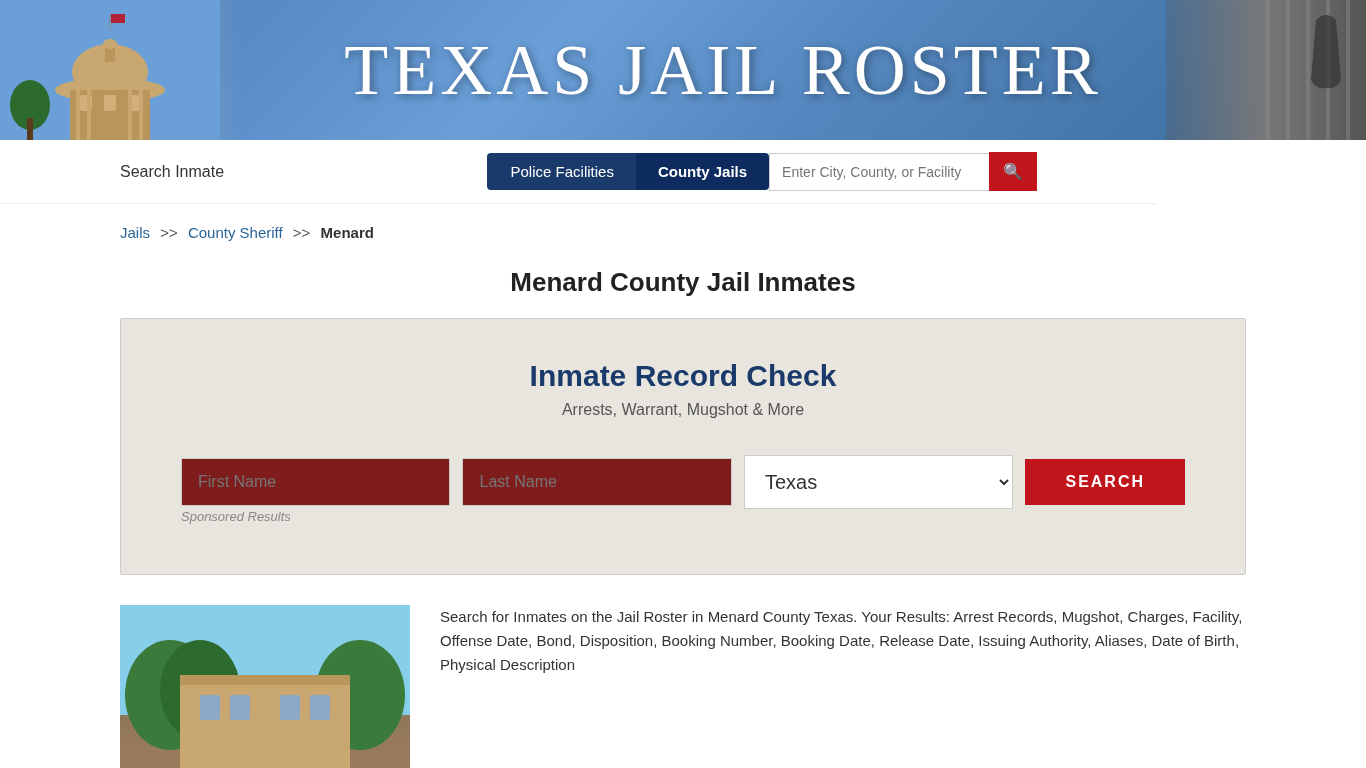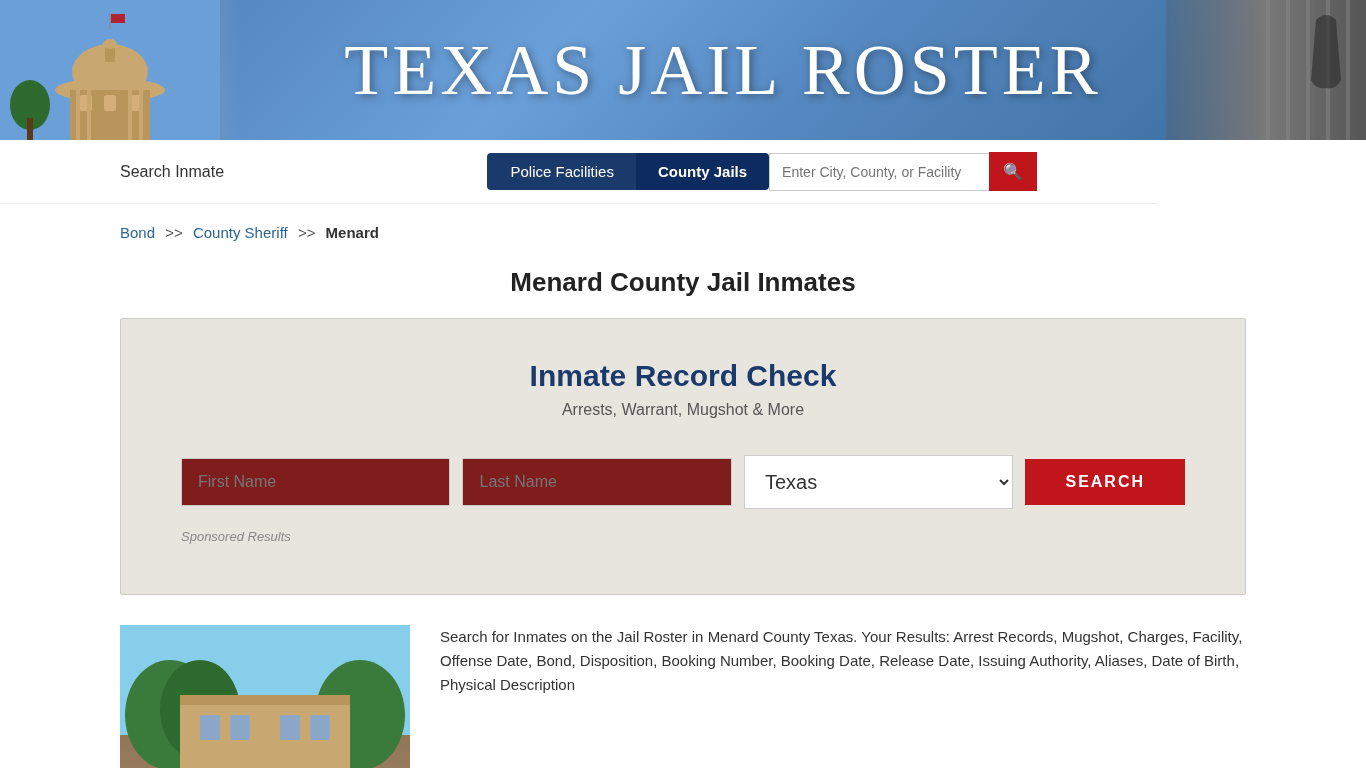--- a/index.html
+++ b/index.html
@@ -190,21 +190,20 @@
       border: none;
       padding: 14px 40px;
       font-size: 16px;
       font-weight: bold;
       font-family: Arial, sans-serif;
       letter-spacing: 2px;
       cursor: pointer;
       white-space: nowrap;
     }
     .sponsored-results {
-      margin-top: 20px;
       font-size: 13px;
       color: #888;
       font-family: Arial, sans-serif;
       font-style: italic;
     }
 
     
     .bottom-section {
       display: flex;
       margin: 0 120px;
@@ -285,21 +284,21 @@
     <button class="nav-btn nav-btn-police">Police Facilities</button>
     <button class="nav-btn nav-btn-county active">County Jails</button>
     <input class="search-input-nav" type="text" placeholder="Enter City, County, or Facility" style="">
     <button class="search-btn-nav">
       <span>🔍</span>
     </button>
   </div>
 </div>
 
 <div class="breadcrumb">
-  <a href="#">Bond</a>
+  <a href="#">Jails</a>
   <span class="separator">&gt;&gt;</span>
   <a href="#">County Sheriff</a>
   <span class="separator">&gt;&gt;</span>
   <span class="current">Menard</span>
 </div>
 
 <h1 class="page-title">Menard County Jail Inmates</h1>
 
 <div class="record-check-box">
   <div class="record-check-title">Inmate Record Check</div>

